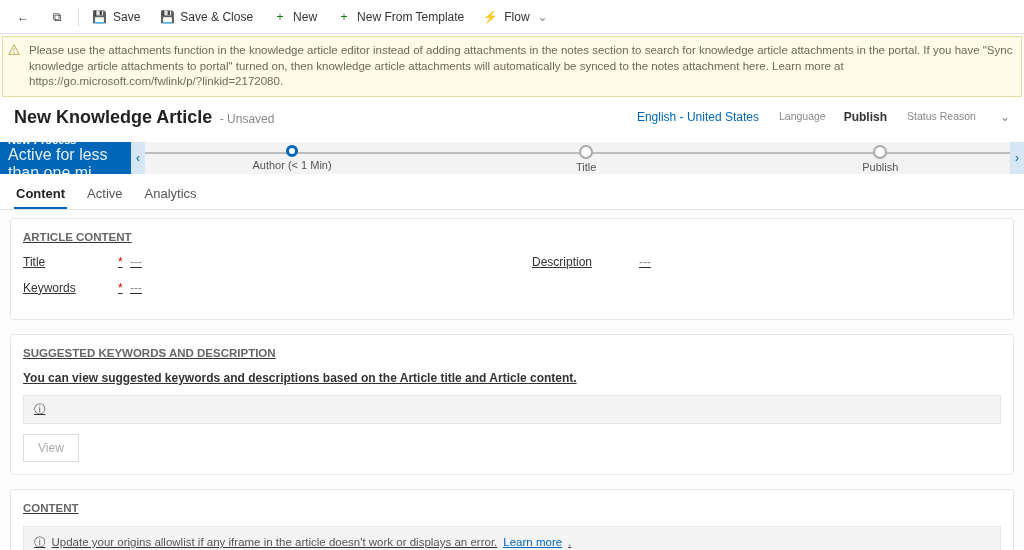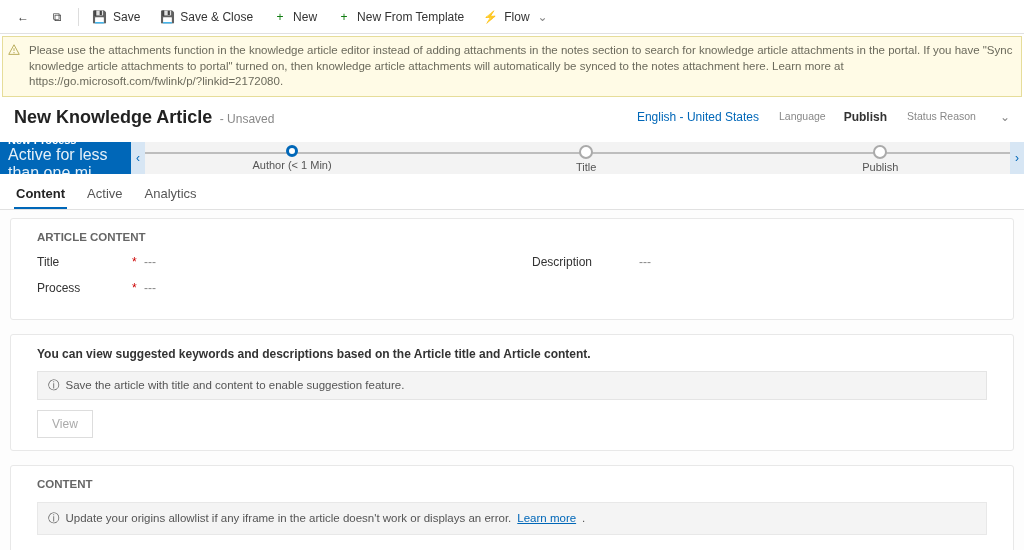--- a/index.html
+++ b/index.html
@@ -34,21 +34,21 @@
   .bpf-stop .circle { width:14px; height:14px; border-radius:50%; background:#fff; border:2px solid #aaa; }
   .bpf-stop.active .circle{ border:3px solid #0067b8; width:12px; height:12px;}
   .bpf-stop .lbl{ font-size:11px; color:#555; margin-top:2px; white-space:nowrap;}
   .bpf-fwd{ width:14px; height:32px; background:#d7e6f4; color:#0067b8; display:flex;align-items:center;justify-content:center;}
   
   .tabs { display:flex; gap:18px; padding:6px 14px 0 14px; border-bottom:1px solid #e1e1e1;}
   .tab { padding:6px 2px; font-size:13px; color:#555; cursor:pointer; border-bottom:2px solid transparent;}
   .tab.active{ color:#222; font-weight:600; border-bottom:2px solid #0067b8;}
   
   .body { padding:8px 10px; background:#fdfdfd; height:420px; overflow-y:auto; position:relative;}
-  .card { border:1px solid #e8e8e8; border-radius:3px; margin-bottom:14px; padding:12px 26px; background:#fff;}
+  .card { border:1px solid #e8e8e8; border-radius:3px; margin-bottom:14px; padding:12px 12px; background:#fff;text-decoration:underline;}
   .sechdr { font-size:11.5px; font-weight:600; color:#666; margin-bottom:12px;}
   .fields { display:flex; gap:40px;}
   .fcoll, .fcolr { flex:1;}
   .frow { display:flex; align-items:center; margin-bottom:12px;}
   .frow .flabel{ width:95px; font-size:12px; color:#333;}
   .frow .req{ color:#c00; width:12px;}
   .frow .fval{ color:#888;}
   .suggest .msg{ font-size:12px; font-weight:600; margin-bottom:10px;}
   .infobox{ background:#f4f4f4; border:1px solid #e4e4e4; padding:6px 10px; display:flex; align-items:center; gap:6px; color:#555; font-size:11.5px; margin-bottom:10px;}
   .viewbtn{ border:1px solid #ddd; color:#aaa; background:#fff; padding:6px 14px; font-size:12px;}
@@ -154,40 +154,40 @@
   <div class="card">
     <div class="sechdr">ARTICLE CONTENT</div>
     <div class="fields">
       <div class="fcoll">
         <div class="frow">
           <span class="flabel">Title</span>
           <span class="req">*</span>
           <span class="fval">---</span>
         </div>
         <div class="frow">
-          <span class="flabel">Process</span>
+          <span class="flabel">Keywords</span>
           <span class="req">*</span>
           <span class="fval">---</span>
         </div>
       </div>
       <div class="fcolr">
         <div class="frow">
           <span class="flabel">Description</span>
           <span class="req"></span>
           <span class="fval">---</span>
         </div>
       </div>
     </div>
   </div>
 
   <div class="card suggest">
+    <div class="sechdr">SUGGESTED KEYWORDS AND DESCRIPTION</div>
     <div class="msg">You can view suggested keywords and descriptions based on the Article title and Article content.</div>
     <div class="infobox">
       <span>ⓘ</span>
-      <span>Save the article with title and content to enable suggestion feature.</span>
     </div>
     <button class="viewbtn" disabled="">View</button>
   </div>
 
   <div class="card" style="padding-bottom:20px;">
     <div class="sechdr">CONTENT</div>
     <div class="content-info">
       <span>ⓘ</span>
       <span>Update your origins allowlist if any iframe in the article doesn't work or displays an error. </span>
       <a href="#">Learn more</a>

